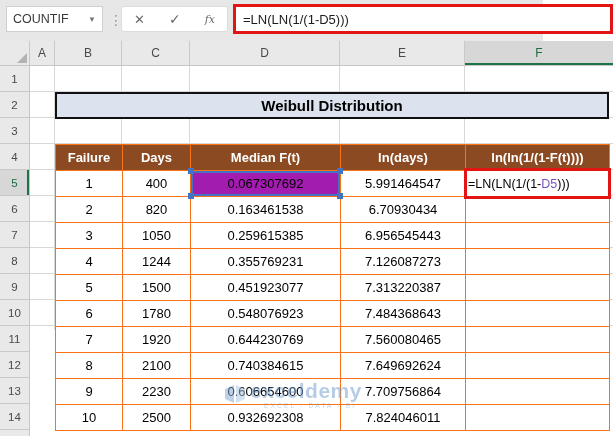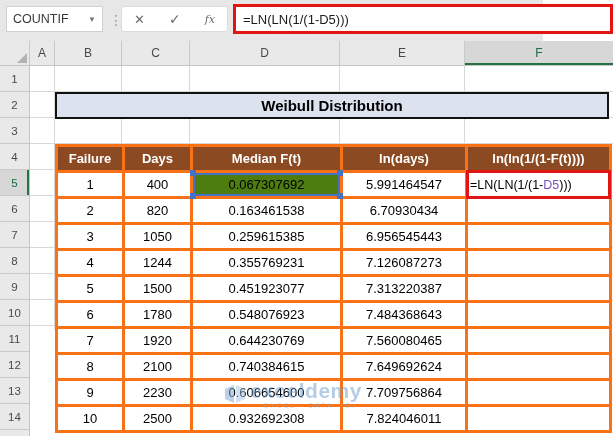--- a/index.html
+++ b/index.html
@@ -52,28 +52,28 @@
       linear-gradient(#D8D8D8,#D8D8D8) 309px 0/1px 100% no-repeat,
       linear-gradient(#D8D8D8,#D8D8D8) 434px 0/1px 100% no-repeat,
       repeating-linear-gradient(to bottom,transparent 0 25px,#D8D8D8 25px 26px);}
 
   .titlecell{position:absolute;left:25px;top:26px;width:554px;height:27px;box-sizing:border-box;
              background:#DCE3EE;border:2px solid #111;display:flex;align-items:center;
              justify-content:center;font-weight:bold;font-size:15px;color:#000;z-index:2;}
 
   .datatable{position:absolute;left:25px;top:78px;border-collapse:collapse;z-index:2;
              table-layout:fixed;}
-  .datatable th,.datatable td{box-sizing:border-box;border:3px solid #f97316;height:26px;
+  .datatable th,.datatable td{box-sizing:border-box;border:1px solid #f97316;height:26px;
              text-align:center;vertical-align:middle;padding:0;overflow:visible;margin-top:43px;}
   .datatable .w0{width:67px}.datatable .w1{width:68px}.datatable .w2{width:150px}
   .datatable .w3{width:125px}.datatable .w4{width:144px}
   .datatable th{background:#8B4A21;color:#fff;font-size:13px;font-weight:bold;}
   .datatable td{font-size:13px;color:#000;background:#fff;}
 
-  td.ref-cell{background:#4d7c0f;box-shadow:inset 0 0 0 2px #4472C4;position:relative;}
+  td.ref-cell{background:#a21caf;box-shadow:inset 0 0 0 2px #4472C4;position:relative;}
   .handle{position:absolute;width:6px;height:6px;background:#4472C4;z-index:3;}
   .handle.h-tl{left:-3px;top:-3px}.handle.h-tr{right:-3px;top:-3px}
   .handle.h-bl{left:-3px;bottom:-3px}.handle.h-br{right:-3px;bottom:-3px}
 
   td.formula-cell{position:relative;text-align:left;padding-left:2px;font-size:12.5px;
                   white-space:nowrap;}
   td.formula-cell::after{content:"";position:absolute;left:-2px;right:-2px;top:-3px;bottom:-3px;
                   border:3px solid #E21414;pointer-events:none;z-index:4;}
   td.formula-cell .ref{color:#7B51BD;}
 

